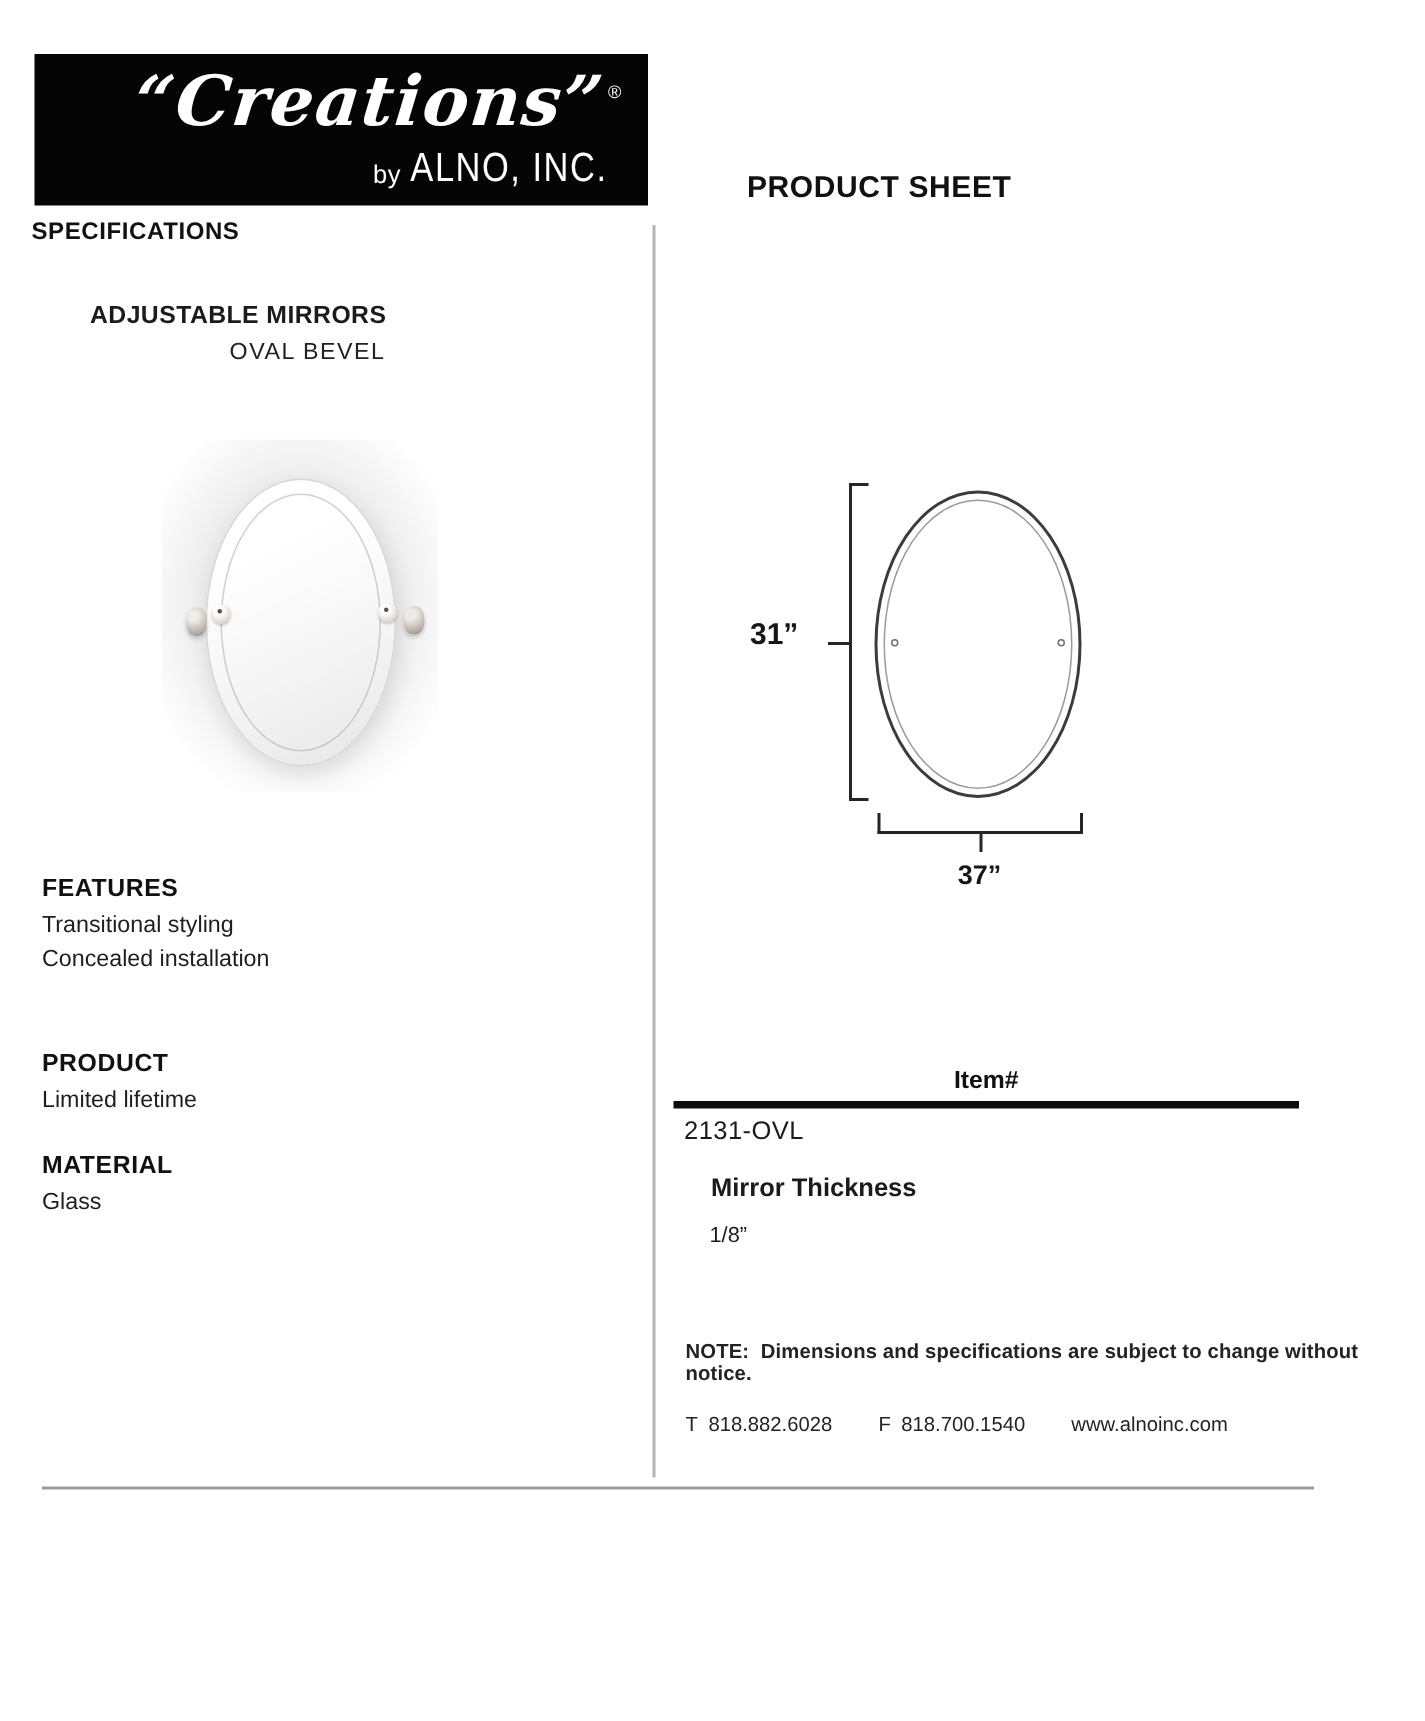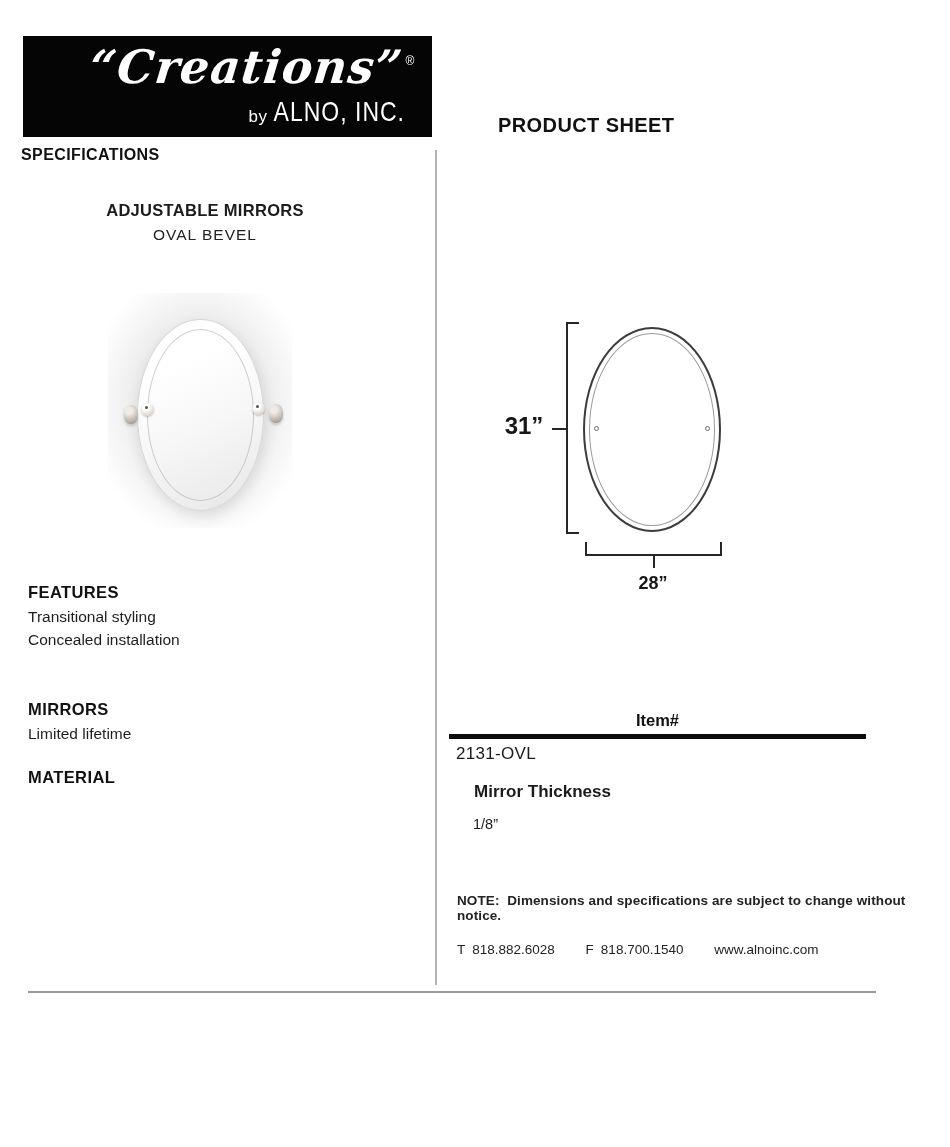--- a/index.html
+++ b/index.html
@@ -36,21 +36,21 @@
   }
 
   
   .spec-title { left:21px; top:146px; font-size:16px; font-weight:bold; letter-spacing:0.4px; color:#111; }
   .sheet-title { left:498px; top:114px; font-size:20px; font-weight:bold; letter-spacing:0.4px; color:#111; }
 
   .v-divider { left:435px; top:150px; width:2px; height:835px; background:#b3b3b3; }
   .h-rule-bottom { left:28px; top:991px; width:848px; height:2px; background:#9b9b9b; }
 
   
-  .prod-name { left:60px; top:201px; width:290px; text-align:center; font-size:16.5px; font-weight:bold; letter-spacing:0.3px; }
+  .prod-name { left:60px; top:201px; width:290px; font-size:16.5px; font-weight:bold; letter-spacing:0.3px; }
   .prod-style { left:60px; top:226px; width:290px; text-align:center; font-size:15.5px; letter-spacing:1px; color:#222; }
 
   
   .photo {
     left:108px; top:293px; width:184px; height:235px;
     background:radial-gradient(ellipse 62% 60% at 50% 47%, #ebebeb 55%, #f6f6f6 78%, #ffffff 98%);
   }
   .mirror-oval {
     position:absolute; left:29px; top:26px; width:127px; height:192px;
     border-radius:50%;
@@ -102,21 +102,21 @@
   .dim { background:#262626; }
   .dim-v-line   { left:566px; top:322px; width:2px;  height:212px; }
   .dim-v-tick-t { left:567px; top:322px; width:12px; height:2px; }
   .dim-v-tick-b { left:567px; top:532px; width:12px; height:2px; }
   .dim-v-tick-m { left:552px; top:428px; width:15px; height:2px; }
   .dim-h-line   { left:585px; top:554px; width:137px; height:2px; }
   .dim-h-tick-l { left:585px; top:542px; width:2px;  height:14px; }
   .dim-h-tick-r { left:720px; top:542px; width:2px;  height:14px; }
   .dim-h-tick-m { left:653px; top:554px; width:2px;  height:14px; }
   .dim-label { font-weight:bold; color:#171717; }
-  .dim-h-label { left:500px; top:412px; width:48px; text-align:center; font-size:24px; }
+  .dim-h-label { left:500px; top:412px; width:48px; text-align:left; font-size:20px; }
   .dim-w-label { left:613px; top:573px; width:80px; text-align:center; font-size:18px; }
 
   
   .item-header { left:449px; top:711px; width:417px; text-align:center; font-size:16.5px; font-weight:bold; color:#111; }
   .item-rule { left:449px; top:734px; width:417px; height:5px; background:#0c0c0c; }
   .item-number { left:456px; top:744px; font-size:17px; font-weight:normal; letter-spacing:0.3px; }
   .thickness-label { left:474px; top:782px; font-size:17px; font-weight:bold; }
   .thickness-value { left:473px; top:816px; font-size:14.5px; }
 
   
@@ -153,43 +153,44 @@
   <div class="post post-r"></div>
 </div>
 
 <div class="abs sec sec-features">
   <div class="sec-title">FEATURES</div>
   <div class="sec-item">Transitional styling</div>
   <div class="sec-item">Concealed installation</div>
 </div>
 
 <div class="abs sec sec-warranty">
-  <div class="sec-title">MIRRORS</div>
+  <div class="sec-title">PRODUCT</div>
   <div class="sec-item">Limited lifetime</div>
 </div>
 
 <div class="abs sec sec-material">
   <div class="sec-title">MATERIAL</div>
+  <div class="sec-item">Glass</div>
 </div>
 
 <div class="abs oval-outer">
   <div class="oval-inner"></div>
   <div class="hole hole-l"></div>
   <div class="hole hole-r"></div>
 </div>
 <div class="abs dim dim-v-line"></div>
 <div class="abs dim dim-v-tick-t"></div>
 <div class="abs dim dim-v-tick-b"></div>
 <div class="abs dim dim-v-tick-m"></div>
 <div class="abs dim-label dim-h-label">31”</div>
 <div class="abs dim dim-h-line"></div>
 <div class="abs dim dim-h-tick-l"></div>
 <div class="abs dim dim-h-tick-r"></div>
 <div class="abs dim dim-h-tick-m"></div>
-<div class="abs dim-label dim-w-label">28”</div>
+<div class="abs dim-label dim-w-label">37”</div>
 
 <div class="abs item-header">Item#</div>
 <div class="abs item-rule"></div>
 <div class="abs item-number">2131-OVL</div>
 <div class="abs thickness-label">Mirror Thickness</div>
 <div class="abs thickness-value">1/8”</div>
 
 <div class="abs note">NOTE:  Dimensions and specifications are subject to change without notice.</div>
 <div class="abs contact">
   <span class="grp"><span class="lbl">T</span><span>818.882.6028</span></span>

